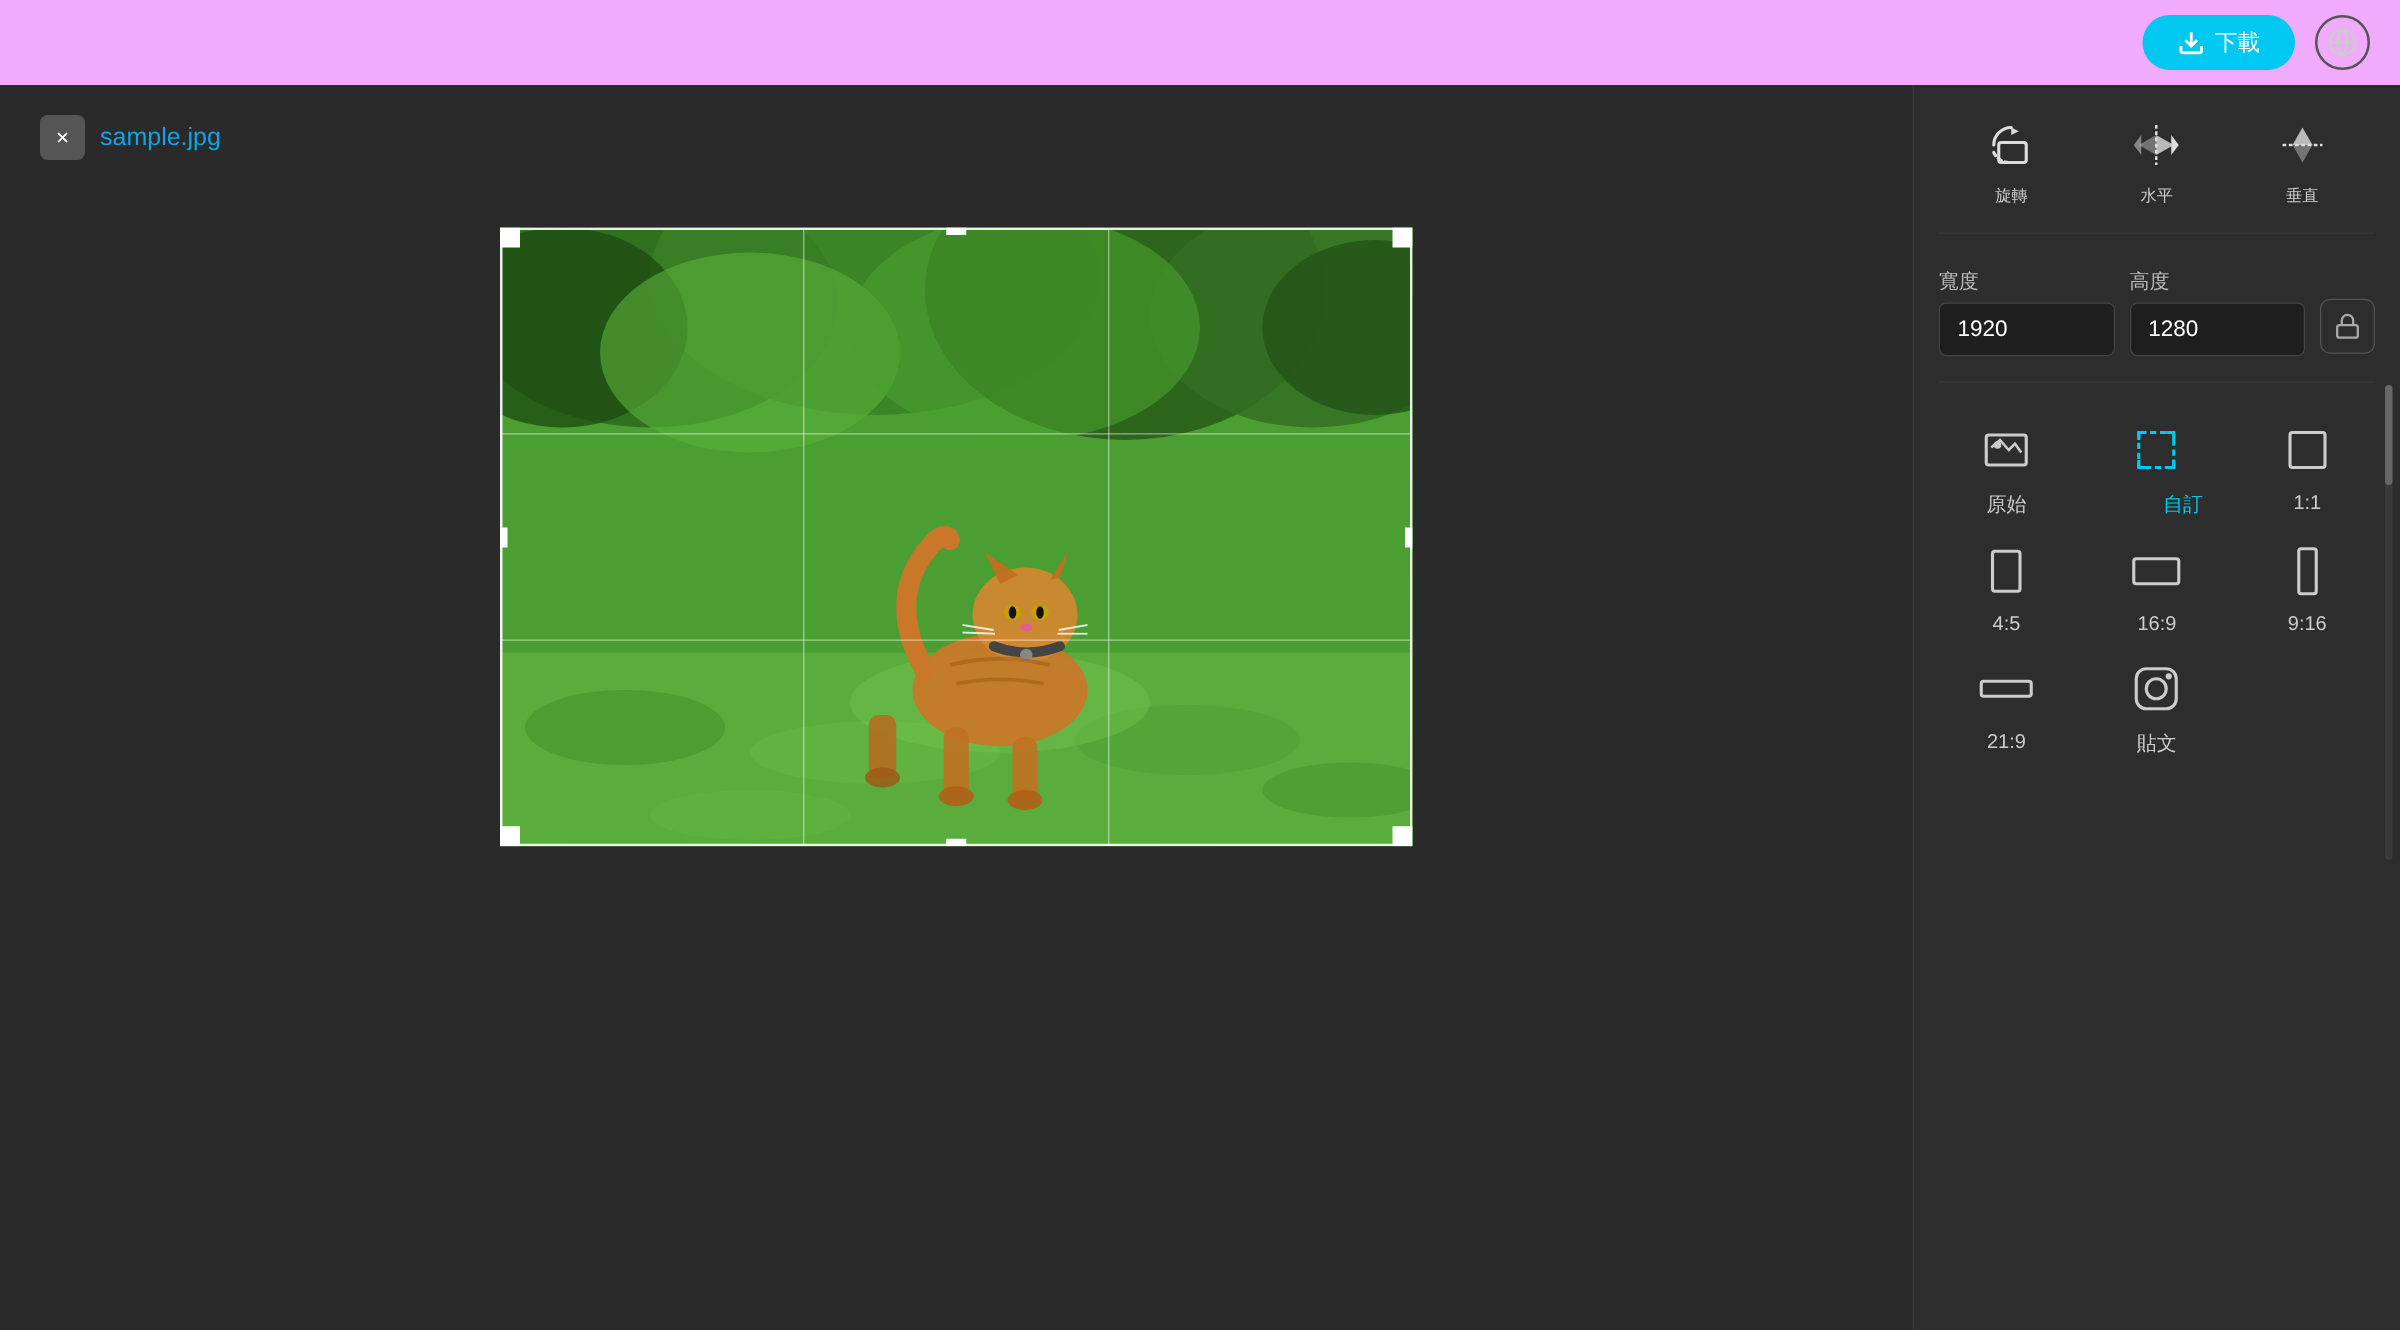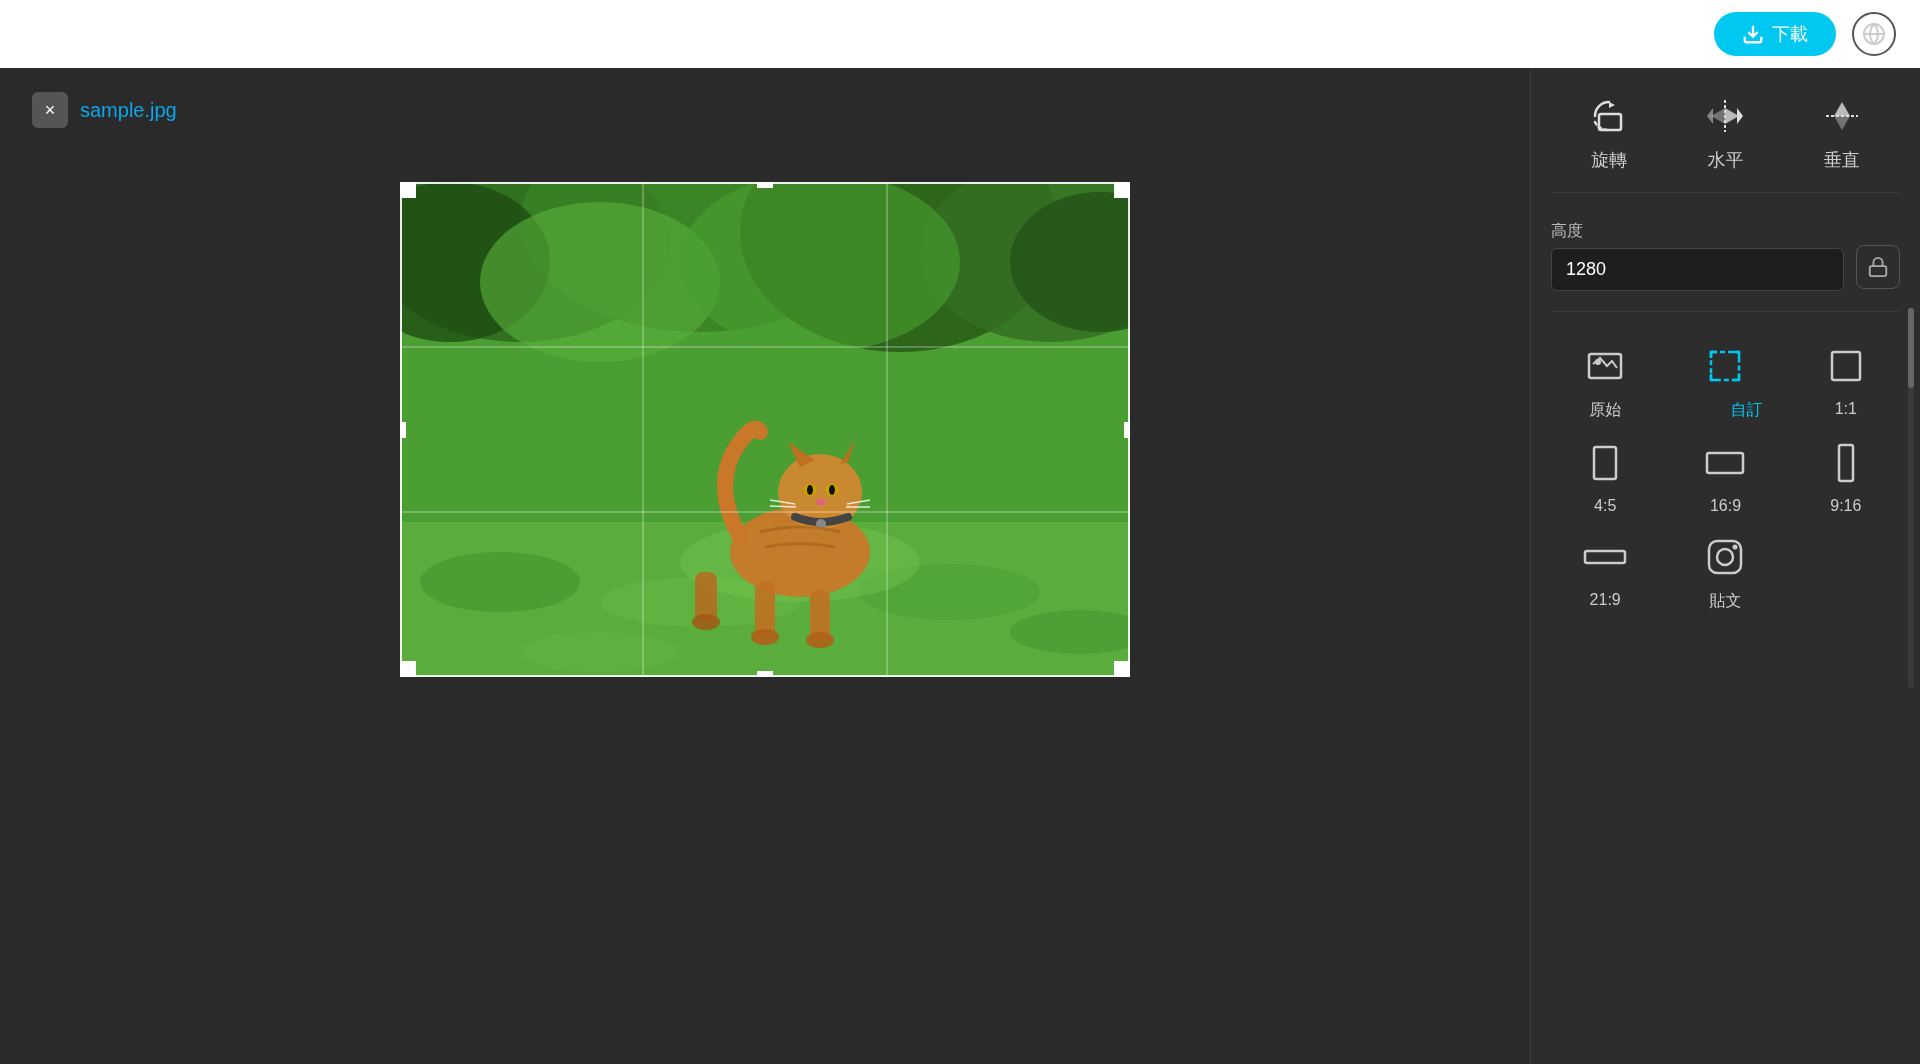--- a/index.html
+++ b/index.html
@@ -9,21 +9,21 @@
       color: #fff;
       width: 1920px;
       height: 1064px;
       overflow: hidden;
       display: flex;
       flex-direction: column;
     }
 
     
     .topbar {
-      background: #ffffff;
+      background: #f0abfc;
       height: 68px;
       display: flex;
       align-items: center;
       justify-content: flex-end;
       padding: 0 24px;
       gap: 16px;
       flex-shrink: 0;
     }
 
     .download-btn {
@@ -217,21 +217,21 @@
     .tool-icon {
       width: 48px;
       height: 48px;
       display: flex;
       align-items: center;
       justify-content: center;
       color: #ddd;
     }
 
     .tool-label {
-      font-size: 18px;
+      font-size: 13px;
       color: #ccc;
     }
 
     
     .dims-row {
       display: flex;
       align-items: flex-end;
       gap: 12px;
       margin-bottom: 28px;
       padding-bottom: 20px;
@@ -473,20 +473,24 @@
             <path d="M14 22 L22 8 L30 22" fill="#ddd" opacity="0.8"></path>
             <path d="M14 22 L22 36 L30 22" fill="#ddd" opacity="0.4"></path>
           </svg>
         </div>
         <span class="tool-label">垂直</span>
       </div>
     </div>
 
     <div class="dims-row">
       <div class="dim-field">
+        <span class="dim-label">寬度</span>
+        <input class="dim-input" type="text" value="1920" style="">
+      </div>
+      <div class="dim-field">
         <span class="dim-label">高度</span>
         <input class="dim-input" type="text" value="1280" style="">
       </div>
       <button class="lock-btn">
         <svg width="22" height="22" viewBox="0 0 24 24" fill="none" stroke="currentColor" stroke-width="2">
           <rect x="3" y="11" width="18" height="11" rx="2" ry="2"></rect>
           <path d="M7 11V7a5 5 0 0 1 10 0v4"></path>
         </svg>
       </button>
     </div>

